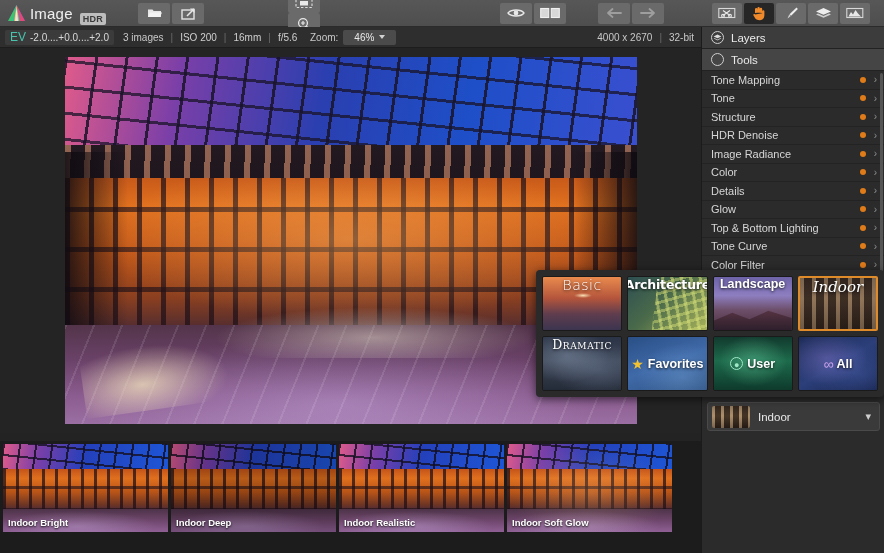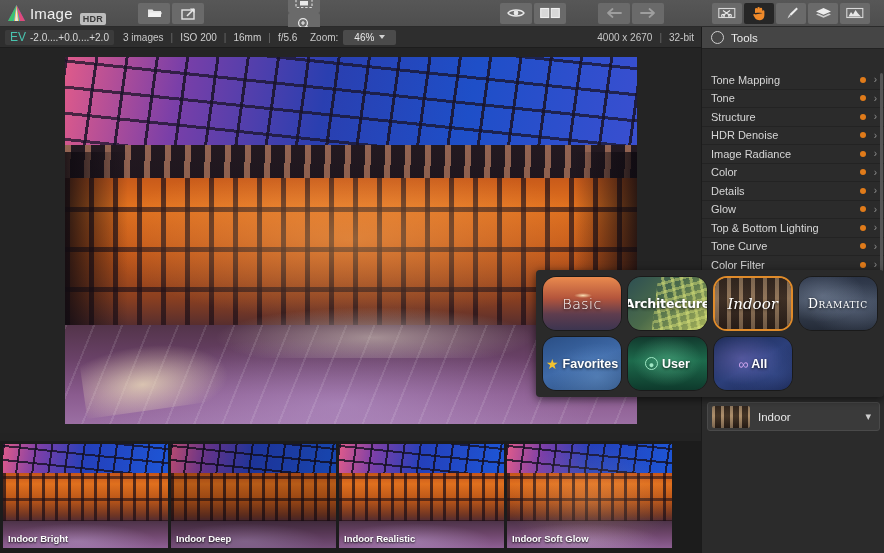--- a/index.html
+++ b/index.html
@@ -139,22 +139,22 @@
   
   .cat-popup {
     position: absolute; left: 536px; top: 270px; width: 348px; height: 127px;
     background: #2a2a2a; border-radius: 4px;
     box-shadow: 0 2px 10px rgba(0,0,0,.6);
     display: grid; grid-template-columns: repeat(4, 1fr); grid-template-rows: repeat(2, 1fr);
     gap: 5px; padding: 6px;
     z-index: 14;
   }
   .cat {
-    position: relative; border-radius: 14px; overflow: hidden;
-    display: flex; align-items: center; justify-content: center;
+    position: relative; border-radius: 2px; overflow: hidden;
+    display: flex; justify-content: center;
     border: 1px solid #1a1a1a;
   }
   .cat.sel { border: 2px solid #e08b2a; }
   .cat-label { position: relative; z-index: 3; color: #fff; font-size: 12.5px; text-shadow: 0 1px 3px rgba(0,0,0,.85); }
   .cat-bg { position: absolute; inset: 0; }
   .cat-inner { position: relative; z-index: 3; display: flex; align-items: center; gap: 4px; }
 
   .bg-basic { background: linear-gradient(180deg, #e98a4e 0%, #b4553c 40%, #5f3d4e 70%, #3c3550 100%); }
   .bg-basic::after { content:""; position:absolute; left:40%; top:30%; width:22%; height:10%; background: radial-gradient(ellipse, rgba(255,235,190,.9), transparent 70%); }
   .lbl-basic { font-family: "DejaVu Sans", sans-serif; font-weight: 300; font-size: 14px; letter-spacing: .5px; }
@@ -248,21 +248,21 @@
     background: repeating-linear-gradient(90deg, rgba(240,210,165,.35) 0 3px, rgba(22,16,12,.6) 3px 9px);
   }
   .preset-name { flex: 1; color: #e8e8e8; font-size: 11.5px; }
   .chev2 { color: #cfcfcf; font-size: 11px; }
 
   
   .filmstrip {
     position: absolute; left: 0; bottom: 0; width: 701px; height: 112px;
     background: #1c1c1c; display: flex; gap: 3px; padding: 3px 0 5px 3px;
   }
-  .fs-item { position: relative; width: 165px; height: 104px; overflow: hidden; background: #737373; }
+  .fs-item { position: relative; width: 165px; height: 88px; overflow: hidden; background: #737373; }
   .fs-label {
     position: absolute; left: 5px; bottom: 4px; color: #fff; font-size: 9.5px; font-weight: bold;
     text-shadow: 0 1px 2px rgba(0,0,0,.9); z-index: 5;
   }
   .fs-sky { position:absolute; left:0; top:0; width:100%; height:30%;
     background: linear-gradient(100deg, #e05b8a 0%, #7a3fa8 22%, #2440bb 50%, #1d56d6 100%); }
   .fs-sky::after { content:""; position:absolute; inset:0;
     background: repeating-linear-gradient(98deg, rgba(20,16,34,.85) 0 2px, transparent 2px 16px),
                 repeating-linear-gradient(6deg, rgba(20,16,34,.8) 0 2px, transparent 2px 14px); }
   .fs-mid { position:absolute; left:0; top:28%; width:100%; height:48%;
@@ -451,20 +451,24 @@
     <div class="cat">
       <div class="cat-bg bg-basic"></div>
       <span class="cat-label lbl-basic">Basic</span>
     </div>
 
     <div class="cat">
       <div class="cat-bg bg-arch"></div>
       <span class="cat-label lbl-arch">Architecture</span>
     </div>
 
+    <div class="cat">
+      <div class="cat-bg bg-land"></div>
+      <span class="cat-label lbl-land">Landscape</span>
+    </div>
 
     <div class="cat sel">
       <div class="cat-bg bg-indoor"></div>
       <span class="cat-label lbl-indoor">Indoor</span>
     </div>
 
     <div class="cat">
       <div class="cat-bg bg-dram"></div>
       <span class="cat-label lbl-dram">Dramatic</span>
     </div>
@@ -491,20 +495,29 @@
       <div class="cat-bg bg-all"></div>
       <span class="cat-inner">
         <span class="inf">∞</span>
         <span class="cat-label lbl-land">All</span>
       </span>
     </div>
   </div>
 
   <div class="sidebar">
 
+    <div class="panel-head">
+      <span class="pico">
+        <svg width="9" height="8" viewBox="0 0 9 8">
+          <path d="M4.5 0.6L8.4 2.4 4.5 4.2 0.6 2.4z" fill="#dcdcdc"></path>
+          <path d="M0.6 4.6l3.9 1.8 3.9-1.8-1-.5-2.9 1.3-2.9-1.3z" fill="#bdbdbd"></path>
+        </svg>
+      </span>
+      <span>Layers</span>
+    </div>
 
     <div class="panel-head active">
       <span class="pico">
         <svg width="9" height="9" viewBox="0 0 9 9">
           <path d="M6.6 2.4L3 6 2 7l1-1 3.6-3.6z" fill="#dcdcdc"></path>
         </svg>
       </span>
       <span>Tools</span>
     </div>
 

